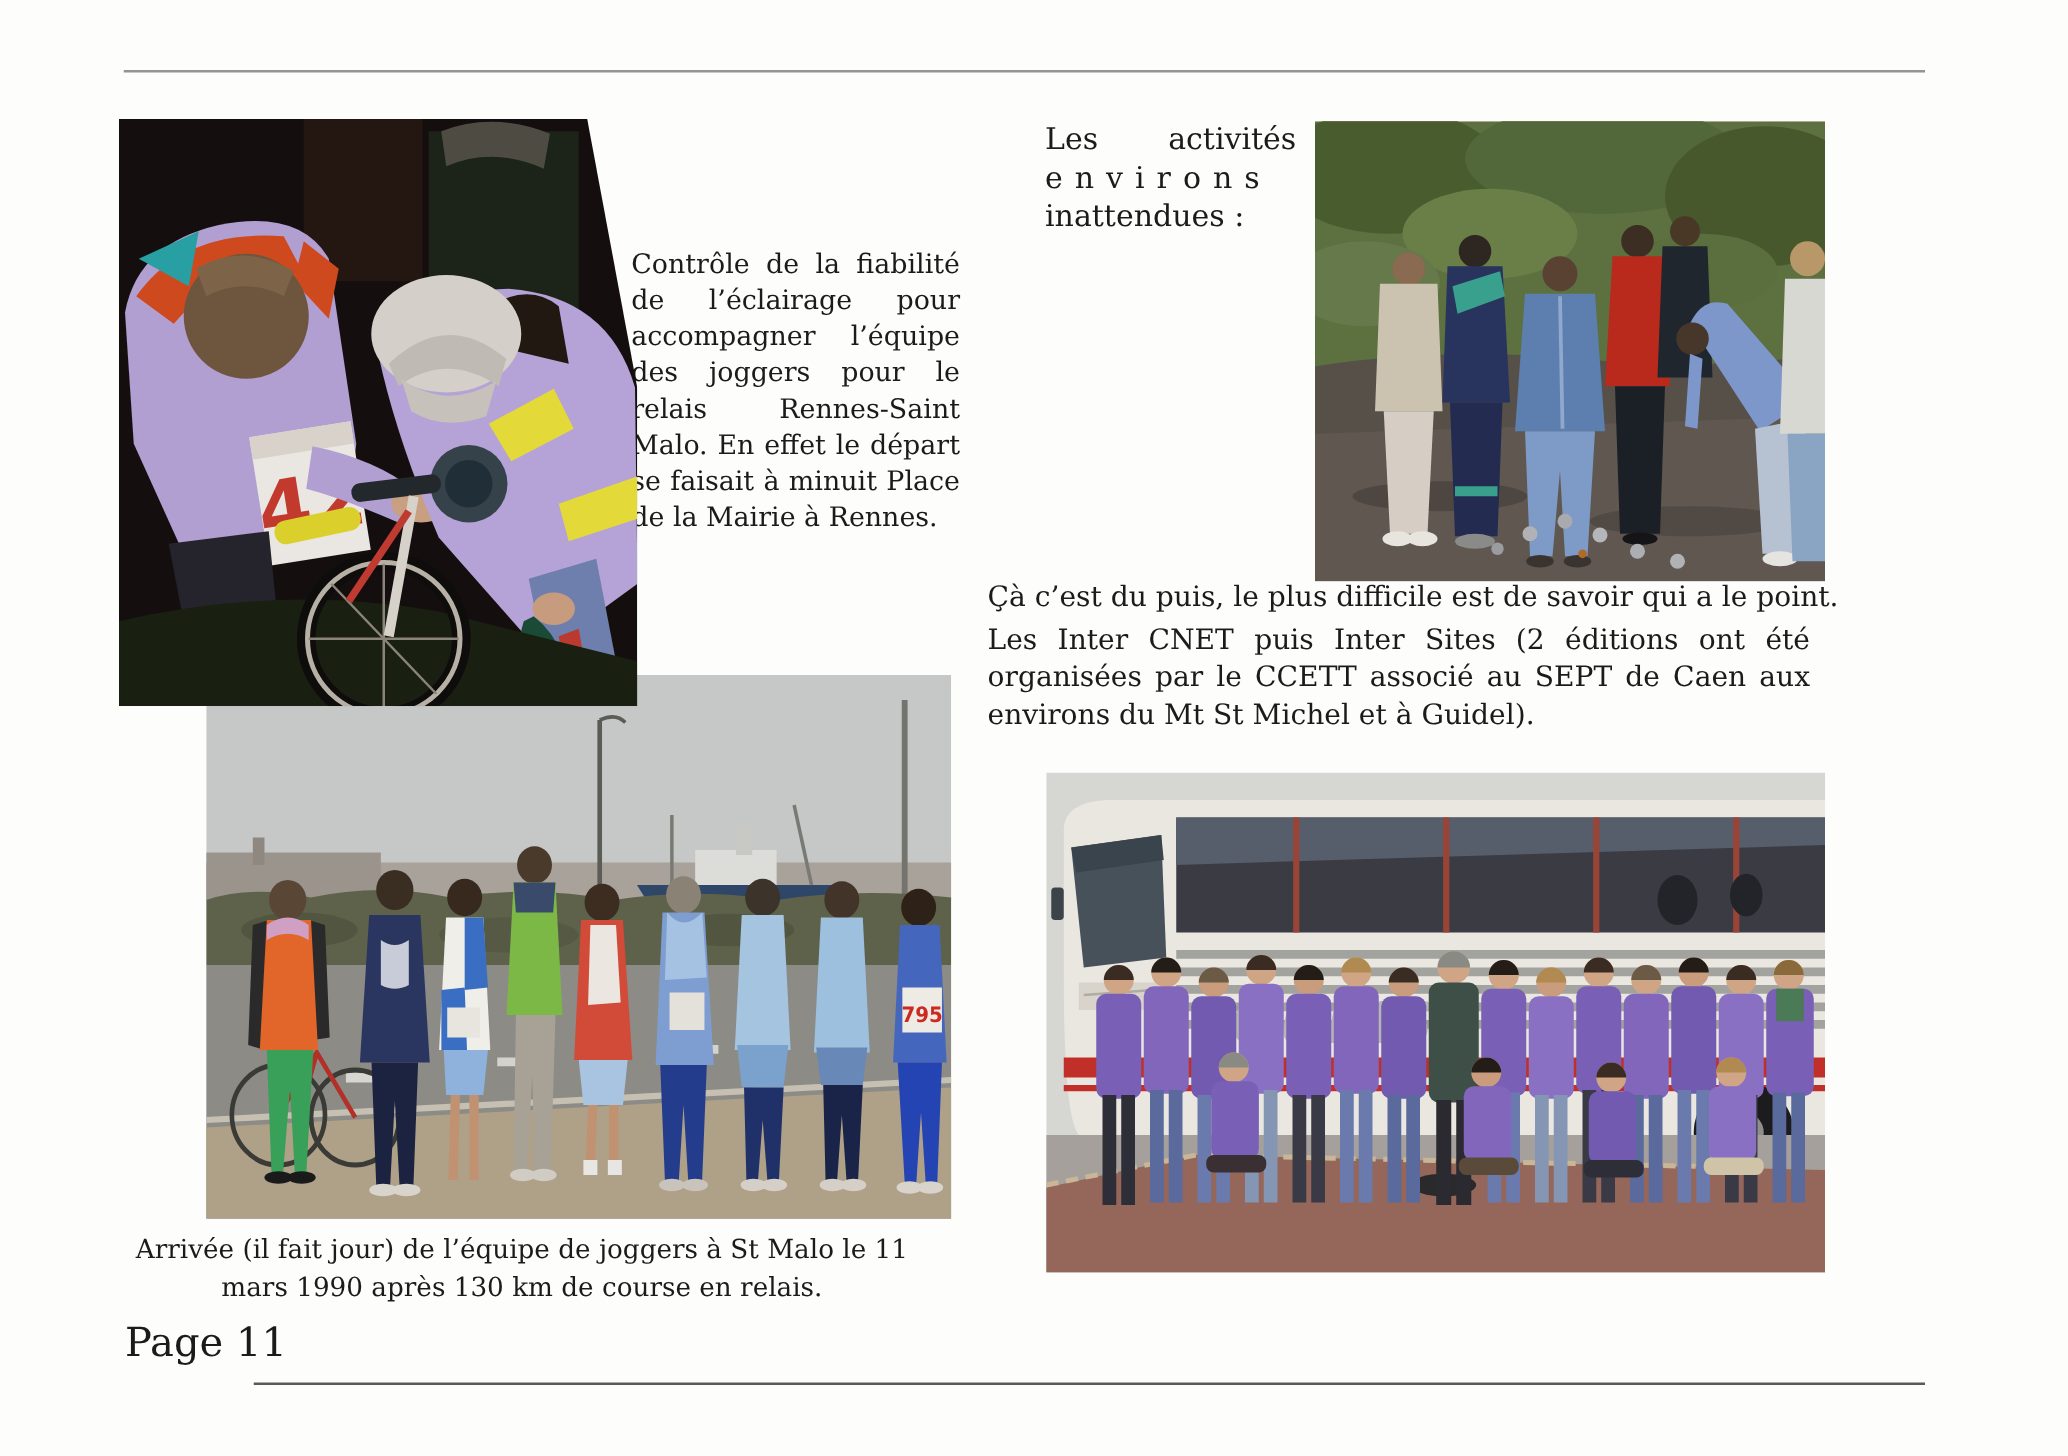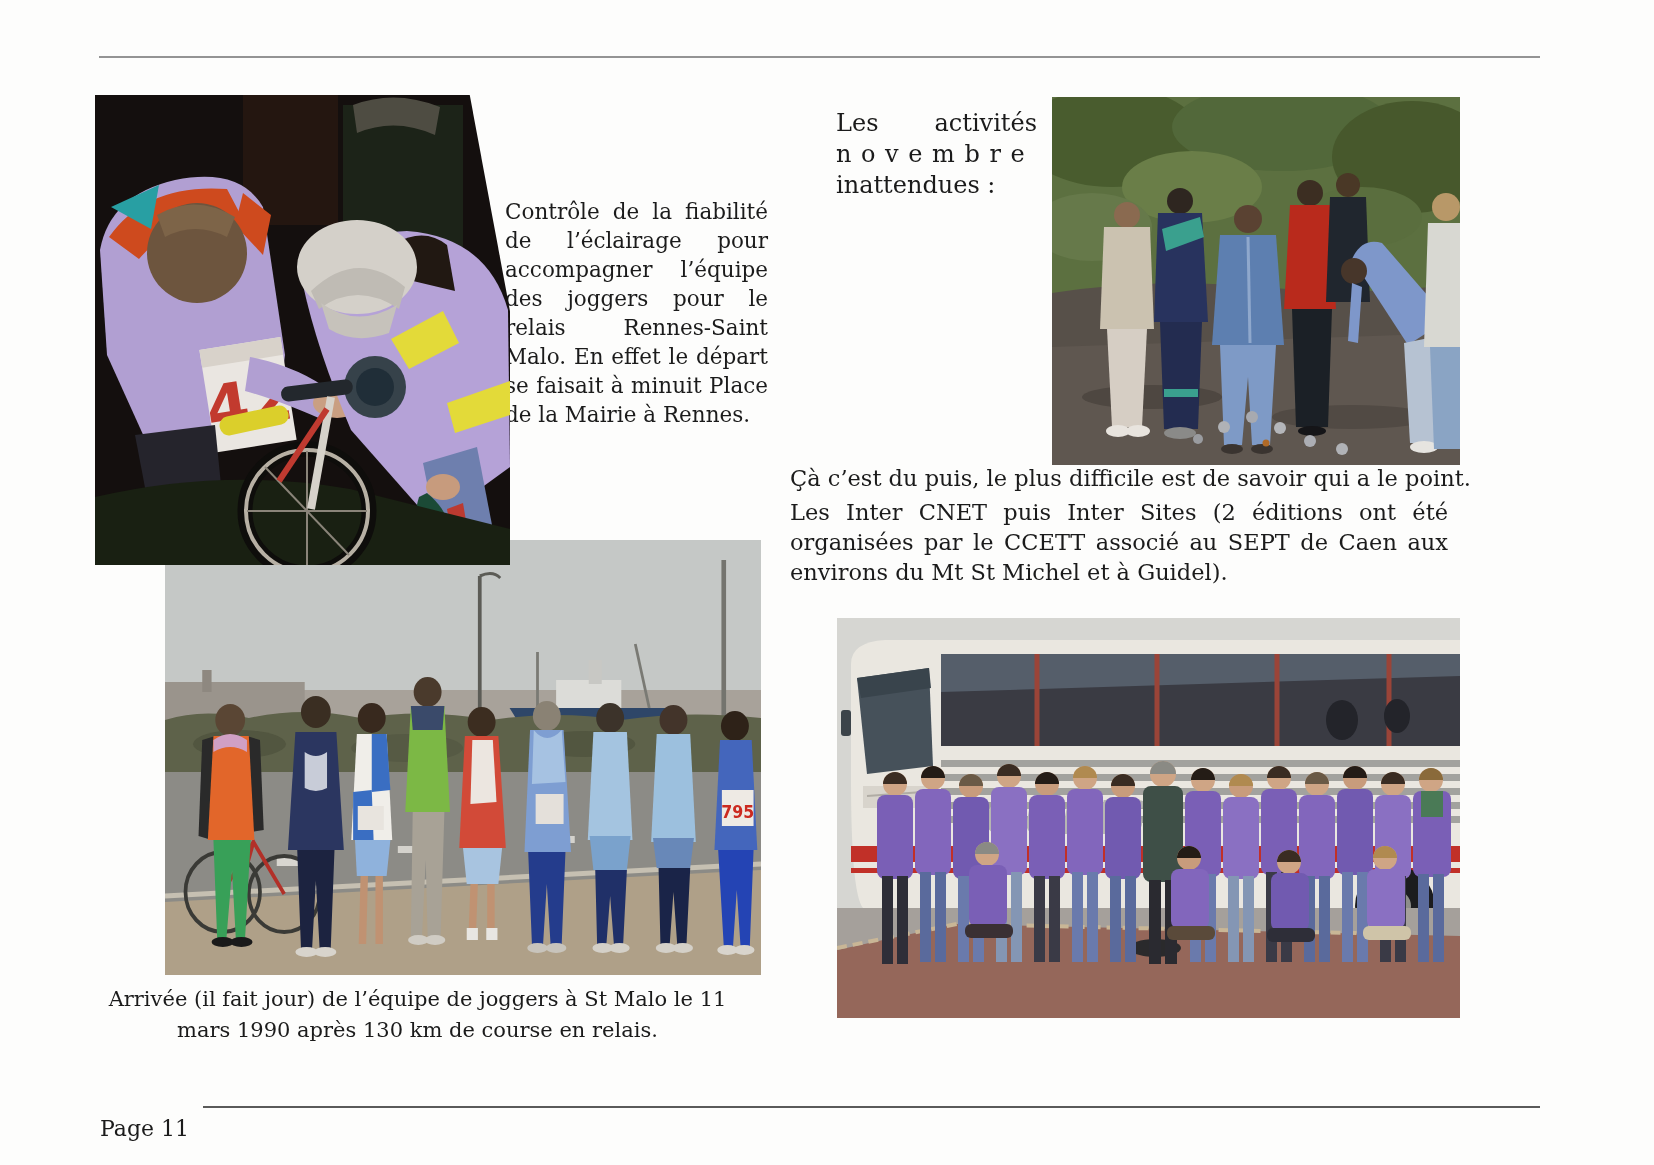--- a/index.html
+++ b/index.html
@@ -10,32 +10,32 @@
   #rule-bottom{left:203px;top:1106px;width:1337px;height:2px;background:#5a5a5a}
   figure.photo{position:absolute;margin:0;padding:0}
   figure.photo svg{display:block;width:100%;height:100%}
   #photo1{left:95px;top:95px;width:415px;height:470px;z-index:2;
           clip-path:polygon(0 0,90.3% 0,100% 46%,100% 100%,0 100%)}
   #photo2{left:1052px;top:97px;width:408px;height:368px}
   #photo3{left:165px;top:540px;width:596px;height:435px;z-index:1}
   #photo4{left:837px;top:618px;width:623px;height:400px}
   .cap{position:absolute;}
   #cap1{left:505px;top:197px;width:263px;font-size:21.5px;line-height:29px;text-align:justify}
-  #intro{position:absolute;left:836px;top:108px;width:201px;font-size:24px;line-height:31px}
+  #intro{position:absolute;left:836px;top:96px;width:201px;font-size:24px;line-height:31px}
   #intro .j{text-align-last:justify}
   #intro .sp{letter-spacing:0.4em;white-space:nowrap}
   #cap2{left:790px;top:465px;font-size:22.5px;white-space:nowrap}
   #para{position:absolute;left:790px;top:497px;width:658px;font-size:22.5px;
         line-height:30px;text-align:justify}
   #cap3{left:125px;top:984px;width:585px;font-size:21px;line-height:31px;
         display:flex;flex-direction:column;align-items:center}
   #cap3 div{white-space:nowrap}
   #cap4{left:837px;top:1028px;width:623px;font-size:23px;
         display:flex;justify-content:center;white-space:nowrap}
-  #pagenum{position:absolute;left:100px;top:1116px;font-size:22px}
+  #pagenum{position:absolute;left:100px;top:1055px;font-size:32px}
 </style>
 </head>
 <body>
 
 <div class="page">
 
   <div class="rule" id="rule-top"></div>
 
   <figure class="photo" id="photo1" aria-label="Deux coureurs en survêtements violets penchés de nuit sur le phare d'un vélo">
     <svg viewBox="0 0 415 470" preserveAspectRatio="none">
@@ -88,21 +88,21 @@
         <path d="M236 302 L216 414" stroke="#d6d2ca" stroke-width="8" fill="none"></path>
         <path d="M232 314 L184 386" stroke="#bf3a30" stroke-width="6" fill="none"></path>
       </g>
     </svg>
   </figure>
 
   <div class="cap" id="cap1">Contrôle de la fiabilité de l’éclairage pour accompagner l’équipe des joggers pour le relais Rennes-Saint Malo. En effet le départ se faisait à minuit Place de la Mairie à Rennes.</div>
 
   <div id="intro">
     <div class="j">Les activités</div>
-    <div class="sp">novembre</div>
+    <div class="sp">environs</div>
     <div>inattendues :</div>
   </div>
 
   <figure class="photo" id="photo2" aria-label="Groupe de personnes penchées sur des boules de pétanque sur un terrain de gravier">
     <svg viewBox="0 0 408 368" preserveAspectRatio="none">
       <rect width="408" height="368" fill="#5c7040"></rect>
       <ellipse cx="60" cy="40" rx="90" ry="50" fill="#495c2e"></ellipse>
       <ellipse cx="230" cy="30" rx="110" ry="44" fill="#52683a"></ellipse>
       <ellipse cx="360" cy="60" rx="80" ry="56" fill="#47582c"></ellipse>
       <ellipse cx="140" cy="90" rx="70" ry="36" fill="#6a7e48"></ellipse>

